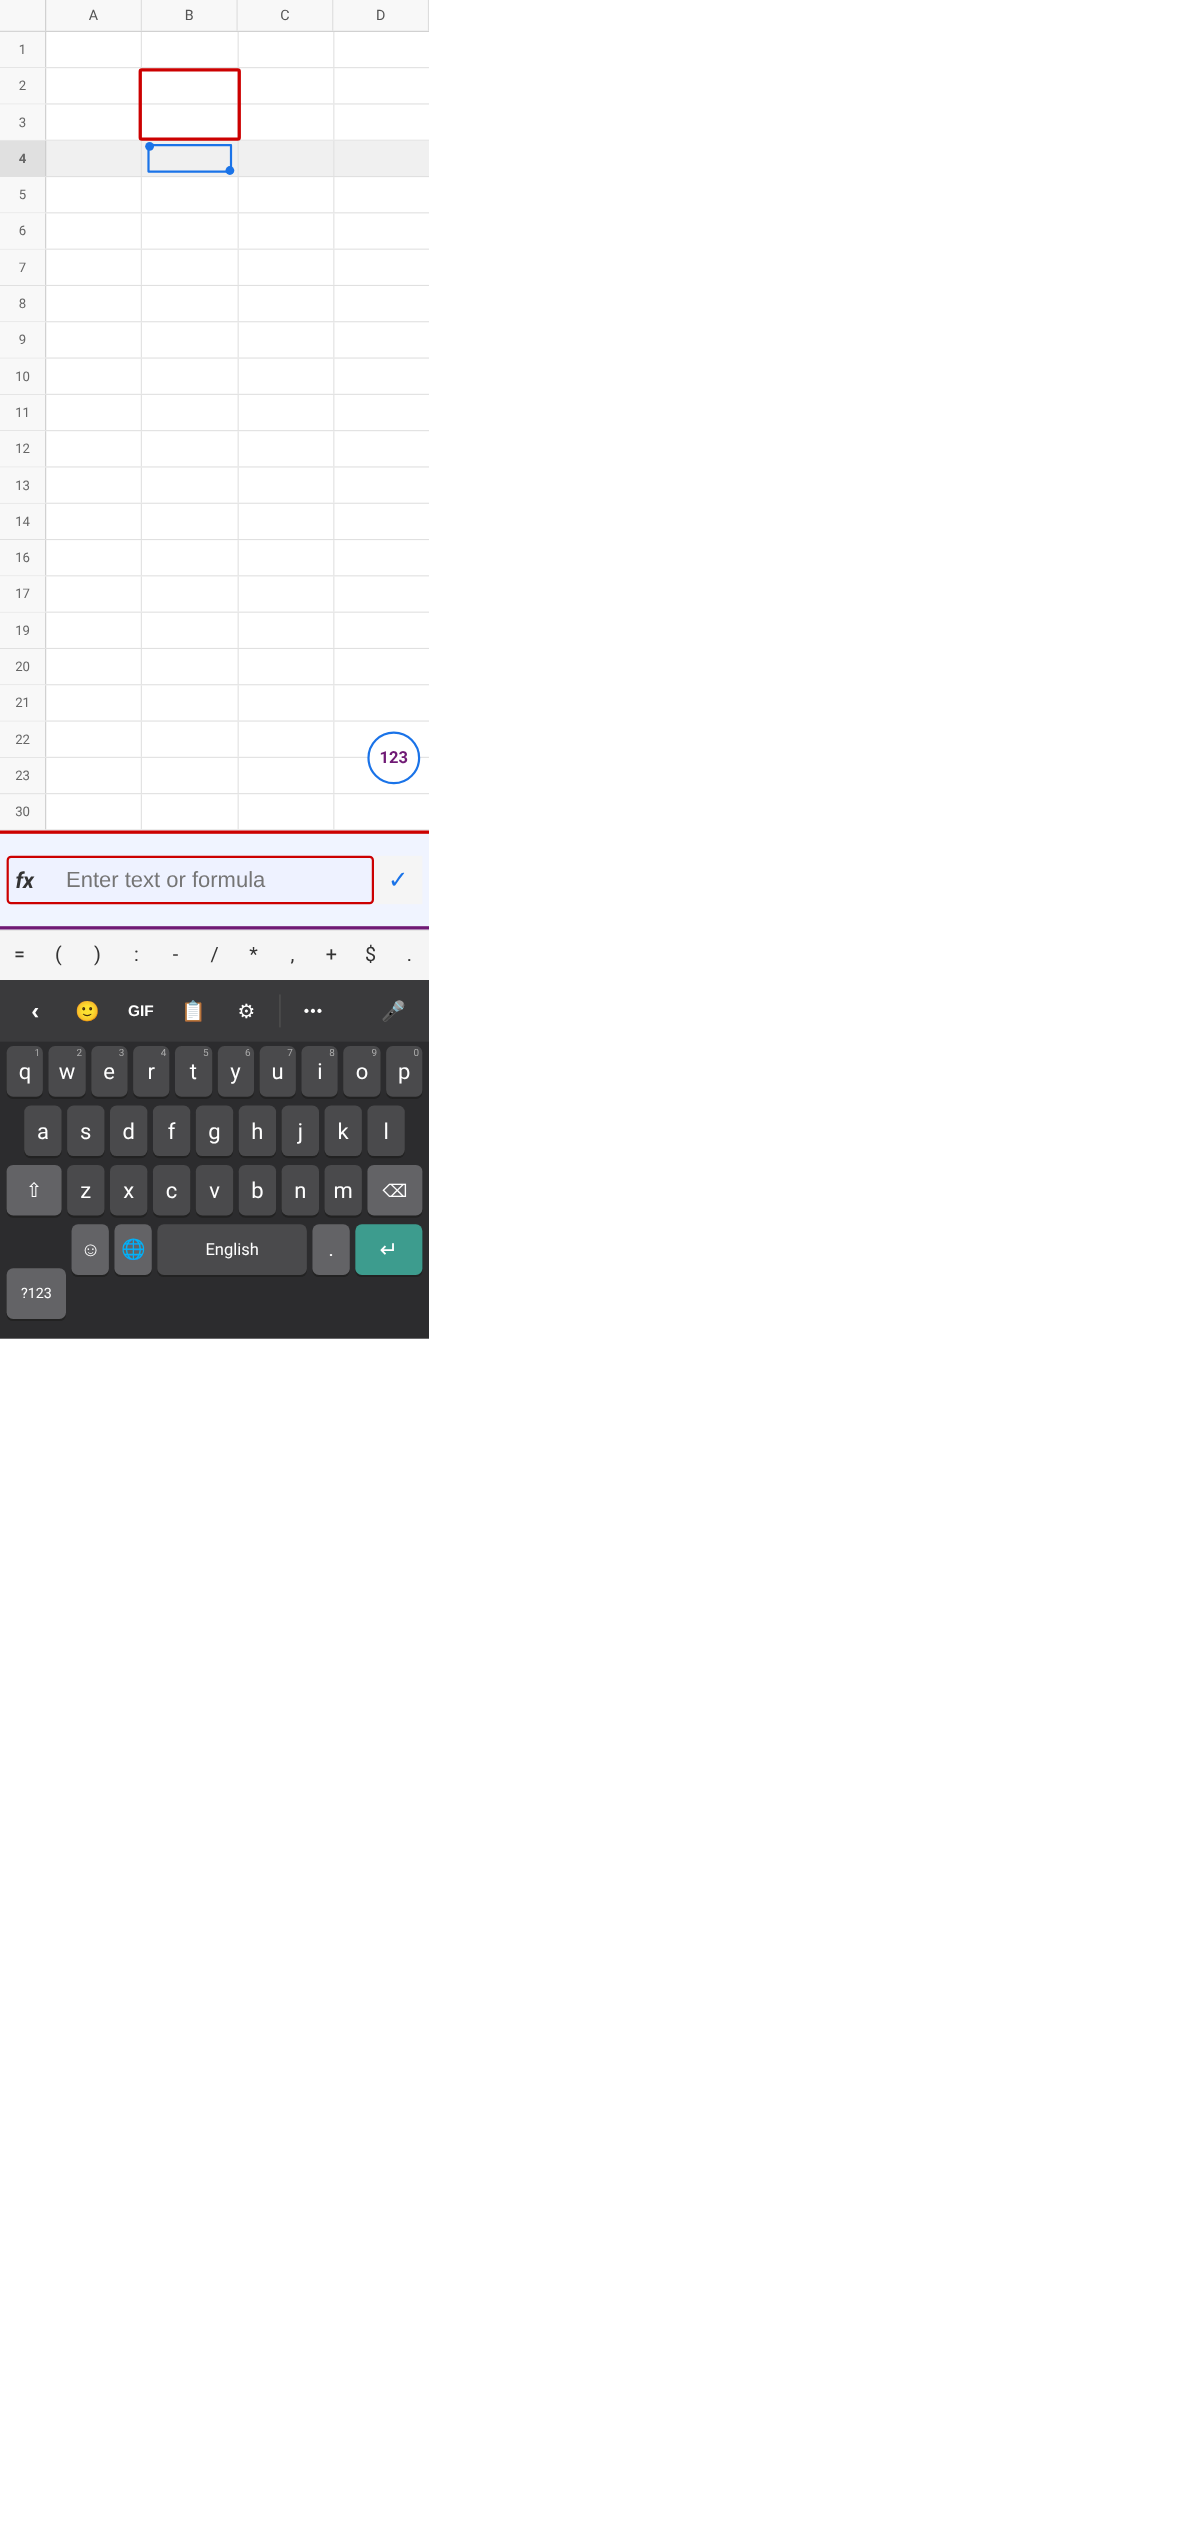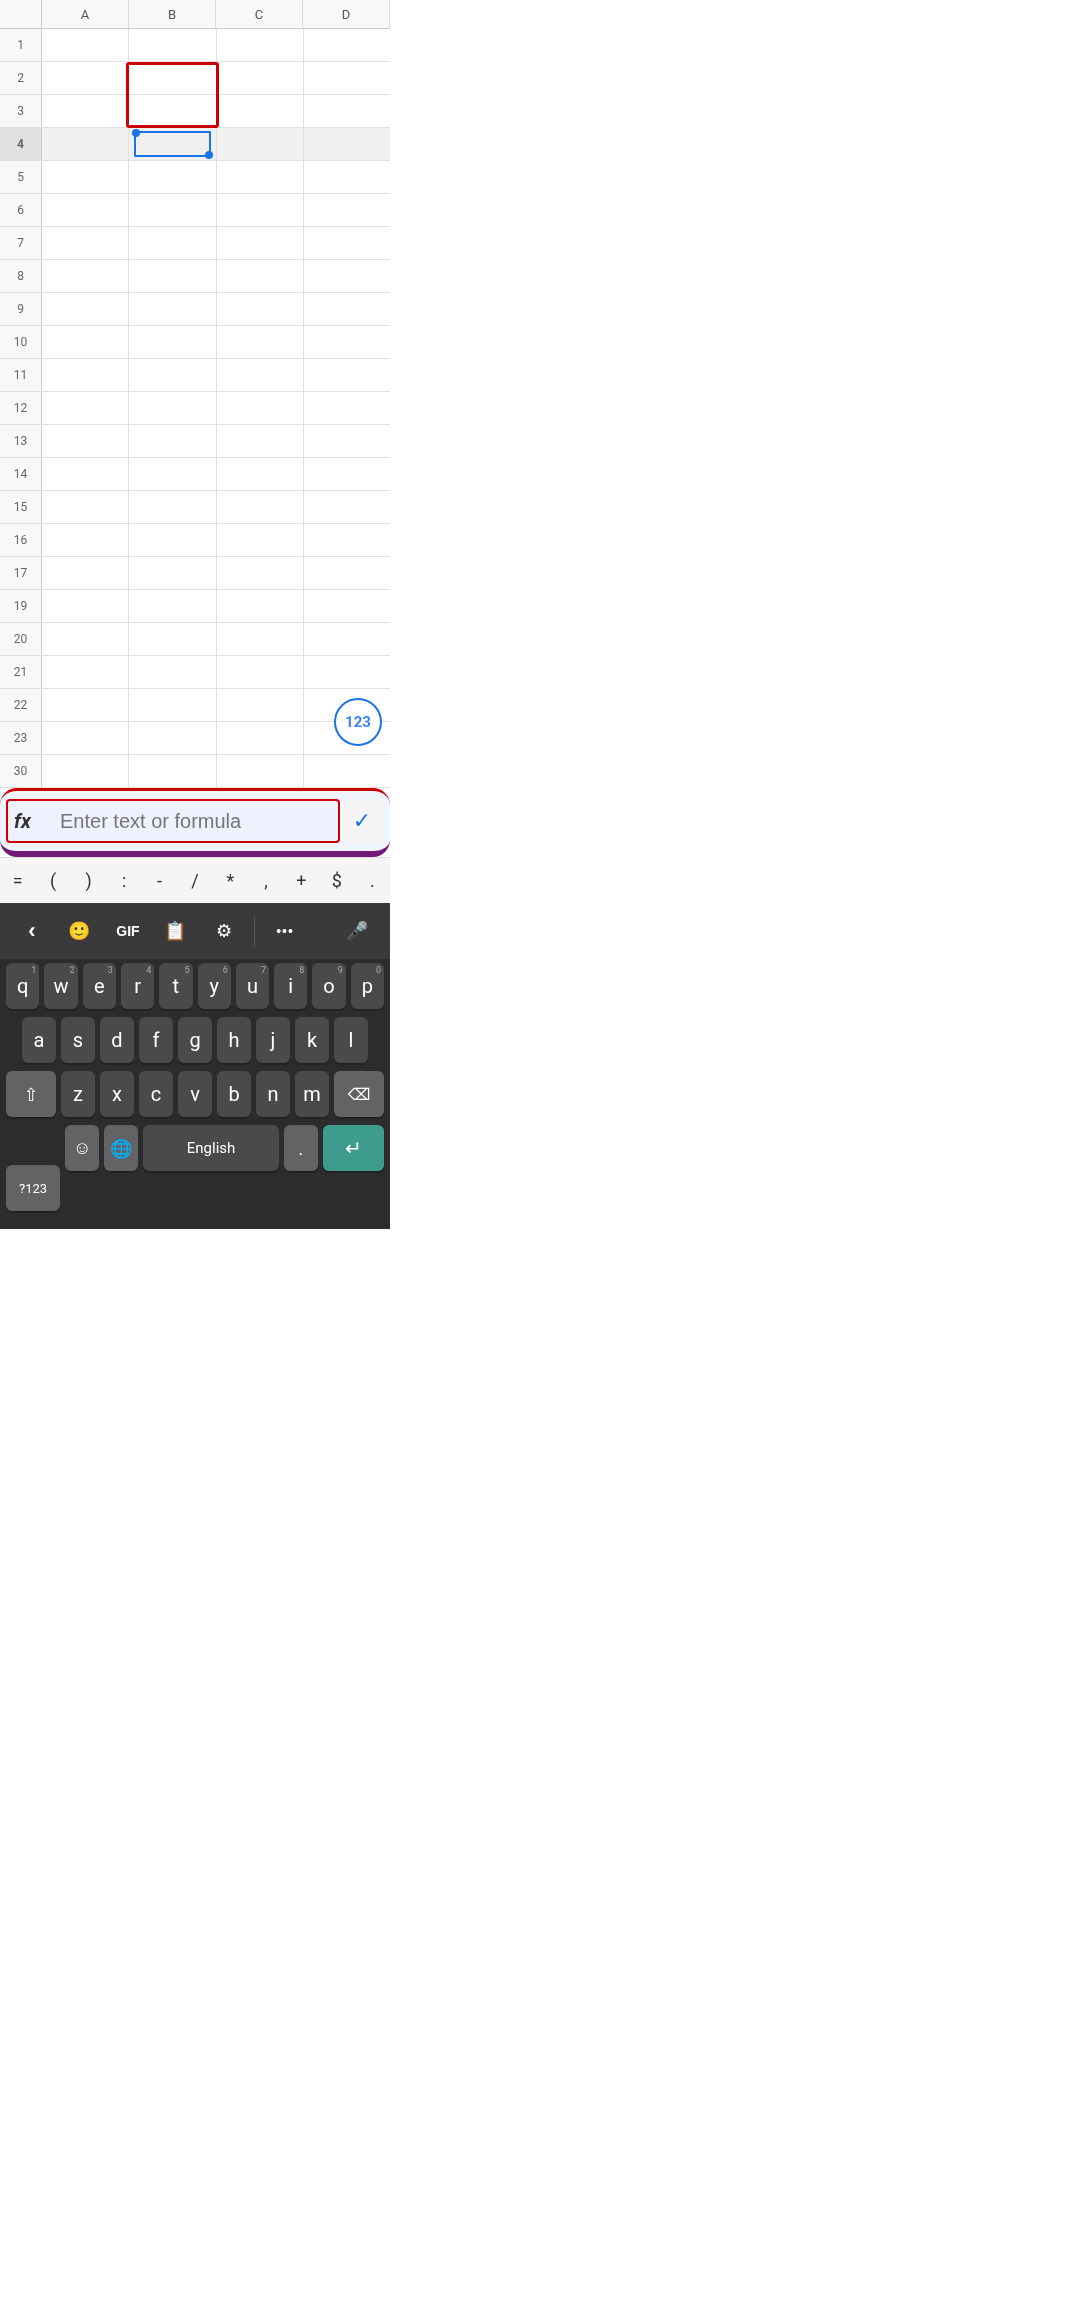--- a/index.html
+++ b/index.html
@@ -123,38 +123,37 @@
 
     
     .num-badge {
       position: absolute;
       right: 8px;
       bottom: 8px;
       width: 48px;
       height: 48px;
       border-radius: 50%;
       border: 2px solid #1a73e8;
-      color: #3b82f6;
+      color: #701a75;
       font-size: 15px;
       font-weight: bold;
       display: flex;
       align-items: center;
       justify-content: center;
       background: #fff;
       z-index: 20;
     }
 
     
     .formula-bar-container {
       position: relative;
       background: #f0f4ff;
-      padding: 8px 6px;
+      padding: 20px 6px;
       border-top: 3px solid #cc0000;
-      border-bottom: 6px solid #701a75;
-      border-radius: 17px;
+      border-bottom: 3px solid #701a75;
     }
 
     .formula-bar {
       display: flex;
       align-items: center;
       background: #eef2ff;
       border: 2px solid #cc0000;
       border-radius: 4px;
       padding: 4px 6px;
     }
@@ -472,27 +471,20 @@
     </div>
 
     <div class="sheet-row">
       <div class="row-num">14</div>
       <div class="sheet-cell"></div>
       <div class="sheet-cell"></div>
       <div class="sheet-cell"></div>
       <div class="sheet-cell"></div>
     </div>
 
-    <div class="sheet-row">
-      <div class="row-num">15</div>
-      <div class="sheet-cell"></div>
-      <div class="sheet-cell"></div>
-      <div class="sheet-cell"></div>
-      <div class="sheet-cell"></div>
-    </div>
 
     <div class="sheet-row">
       <div class="row-num">16</div>
       <div class="sheet-cell"></div>
       <div class="sheet-cell"></div>
       <div class="sheet-cell"></div>
       <div class="sheet-cell"></div>
     </div>
 
     <div class="sheet-row">

